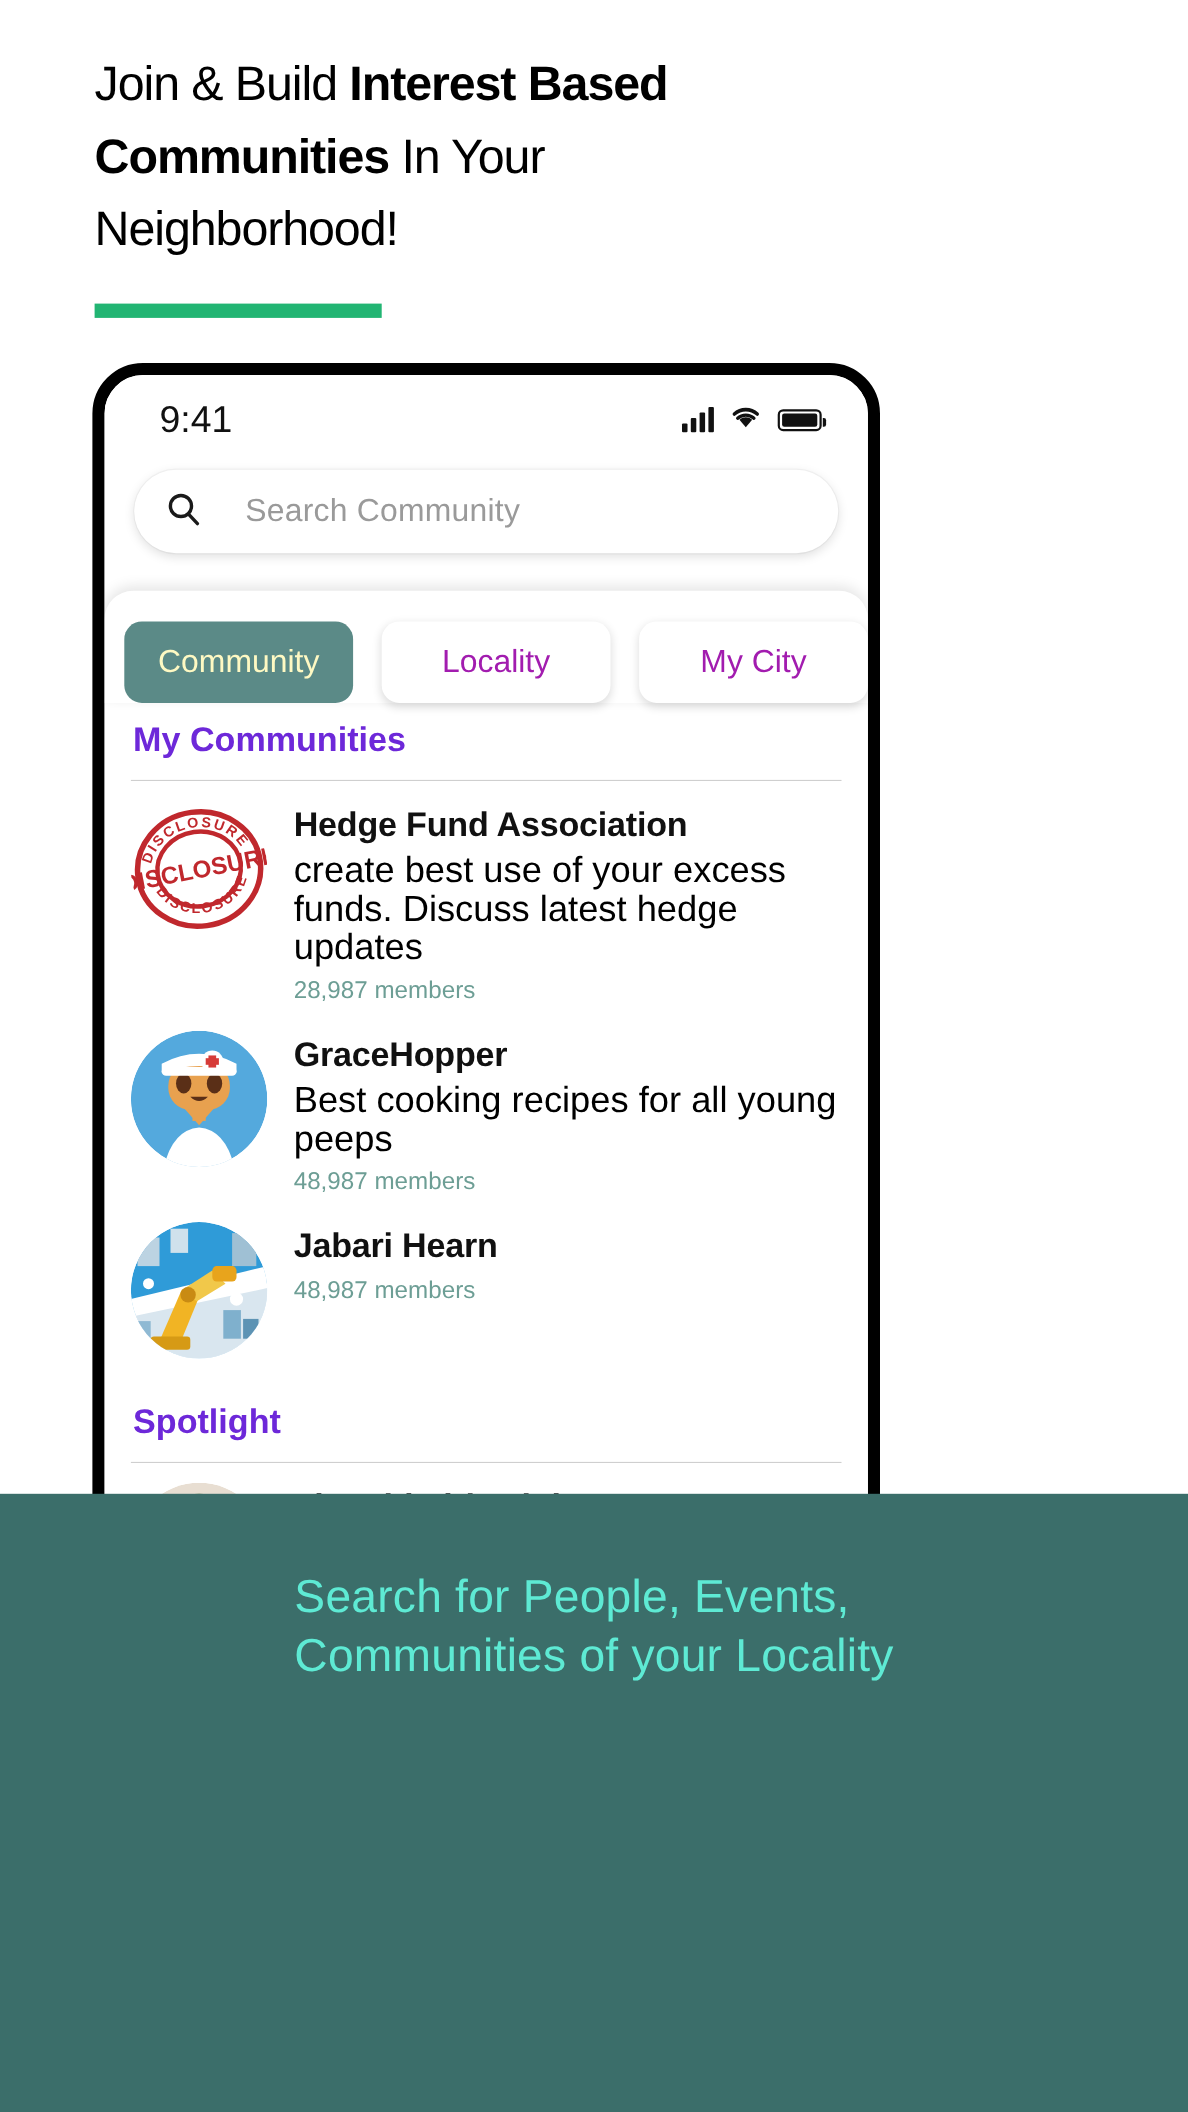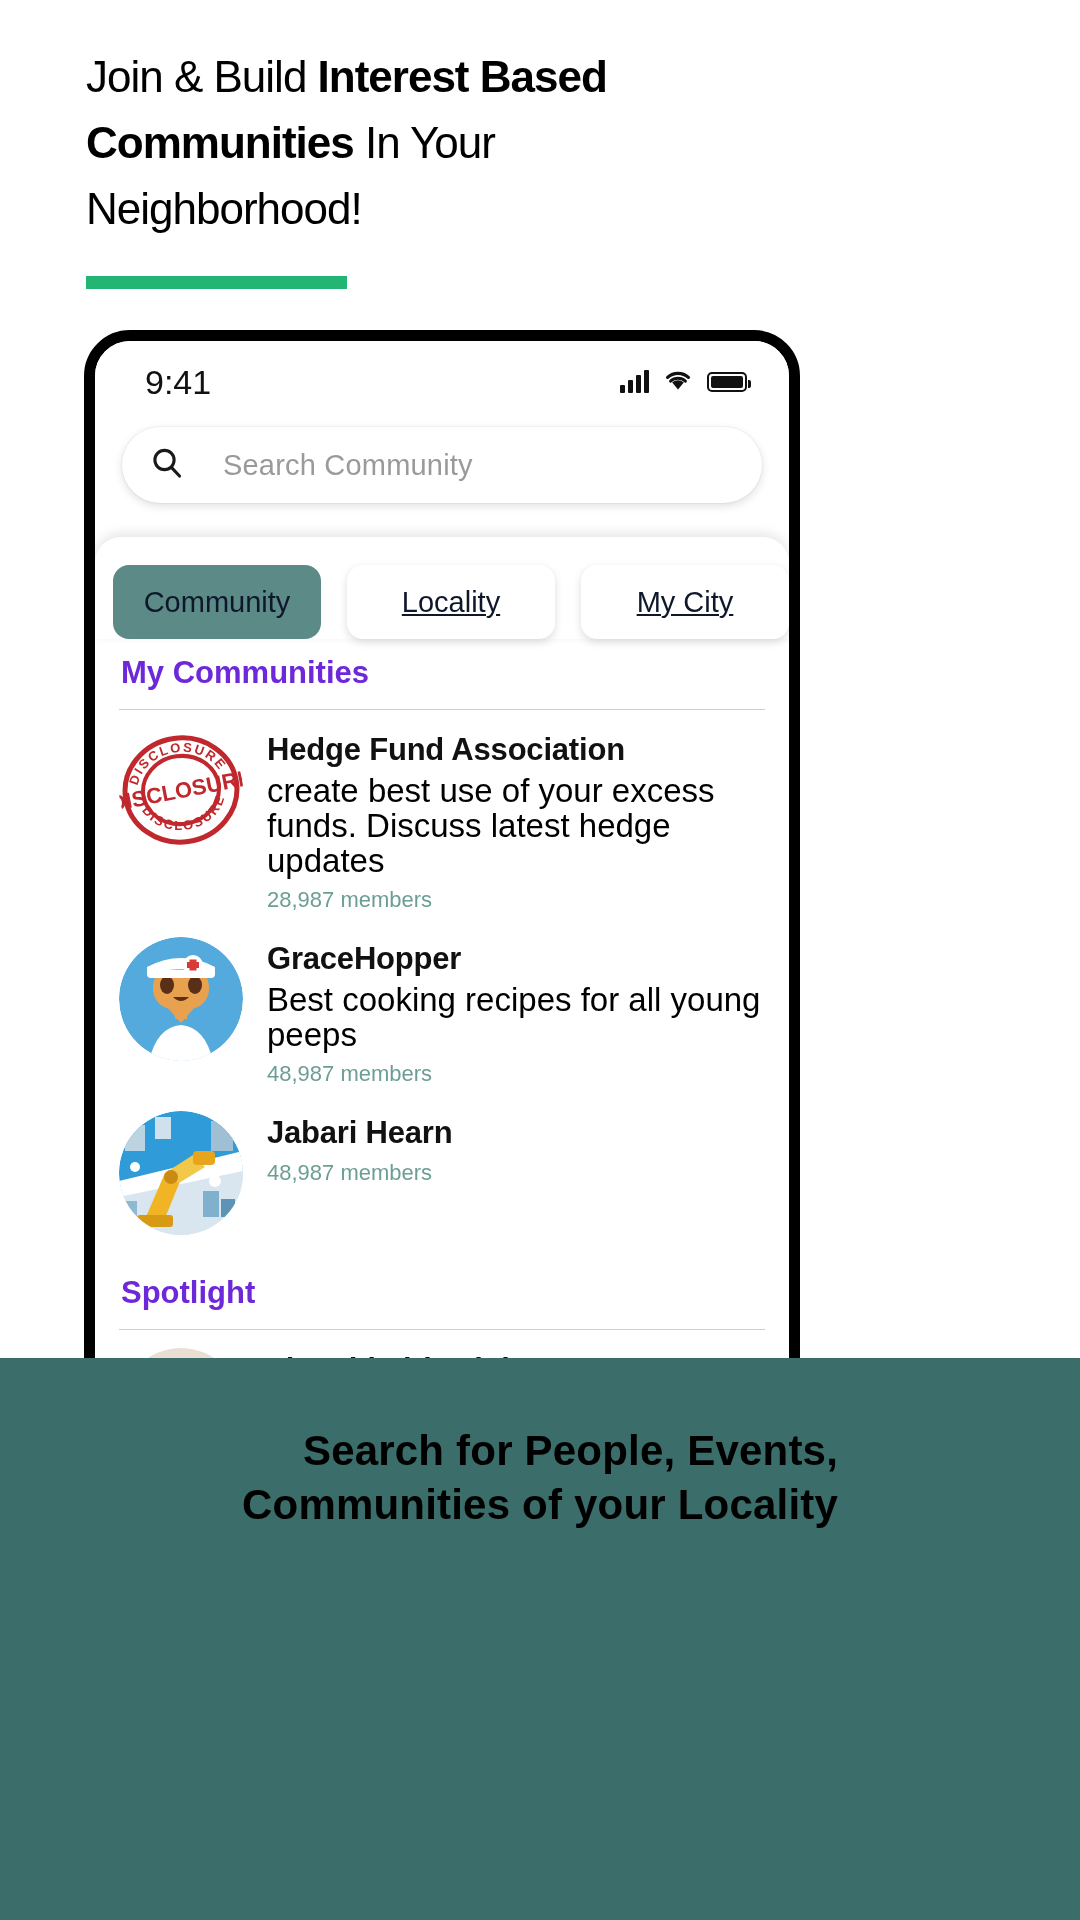--- a/index.html
+++ b/index.html
@@ -119,29 +119,28 @@
   .pill {
     height:74px;
     border-radius:16px;
     display:flex; align-items:center; justify-content:center;
     font-size:29px;
     padding:0 30px;
     white-space:nowrap;
   }
   .pill.active {
     background:#5b8a87;
-    color:#0f172a;
+    color:#fef9c3;
     min-width:208px;
   }
   .pill.idle {
     background:#ffffff;
-    color:#0f172a;
+    color:#a21caf;
     box-shadow:0 3px 9px rgba(0,0,0,0.14);
     min-width:208px;
-    text-decoration:underline;
   }
 
   
   .content {
     position:absolute;
     left:0; top:298px; width:100%;
     padding:0 24px;
   }
   .section-title {
     font-size:31px;
@@ -193,26 +192,26 @@
     position:absolute;
     left:0; bottom:0; width:1080px;
     background:#3b6e6a;
     height:562px;
     display:flex;
     align-items:flex-start;
     justify-content:center;
     padding-top:66px;
   }
   .caption p {
-    color:#000000;
+    color:#5eead4;
     font-size:42px;
     line-height:54px;
-    text-align:right;
+    text-align:left;
     max-width:740px;
-    font-weight:700;
+    font-weight:400;
     letter-spacing:0.2px;
   }
 </style>
 </head>
 <body>
 
 <div class="headline">
   <span>Join &amp; Build </span><b>Interest Based</b><br>
   <b>Communities</b><span> In Your</span><br>
   <span>Neighborhood!</span>

